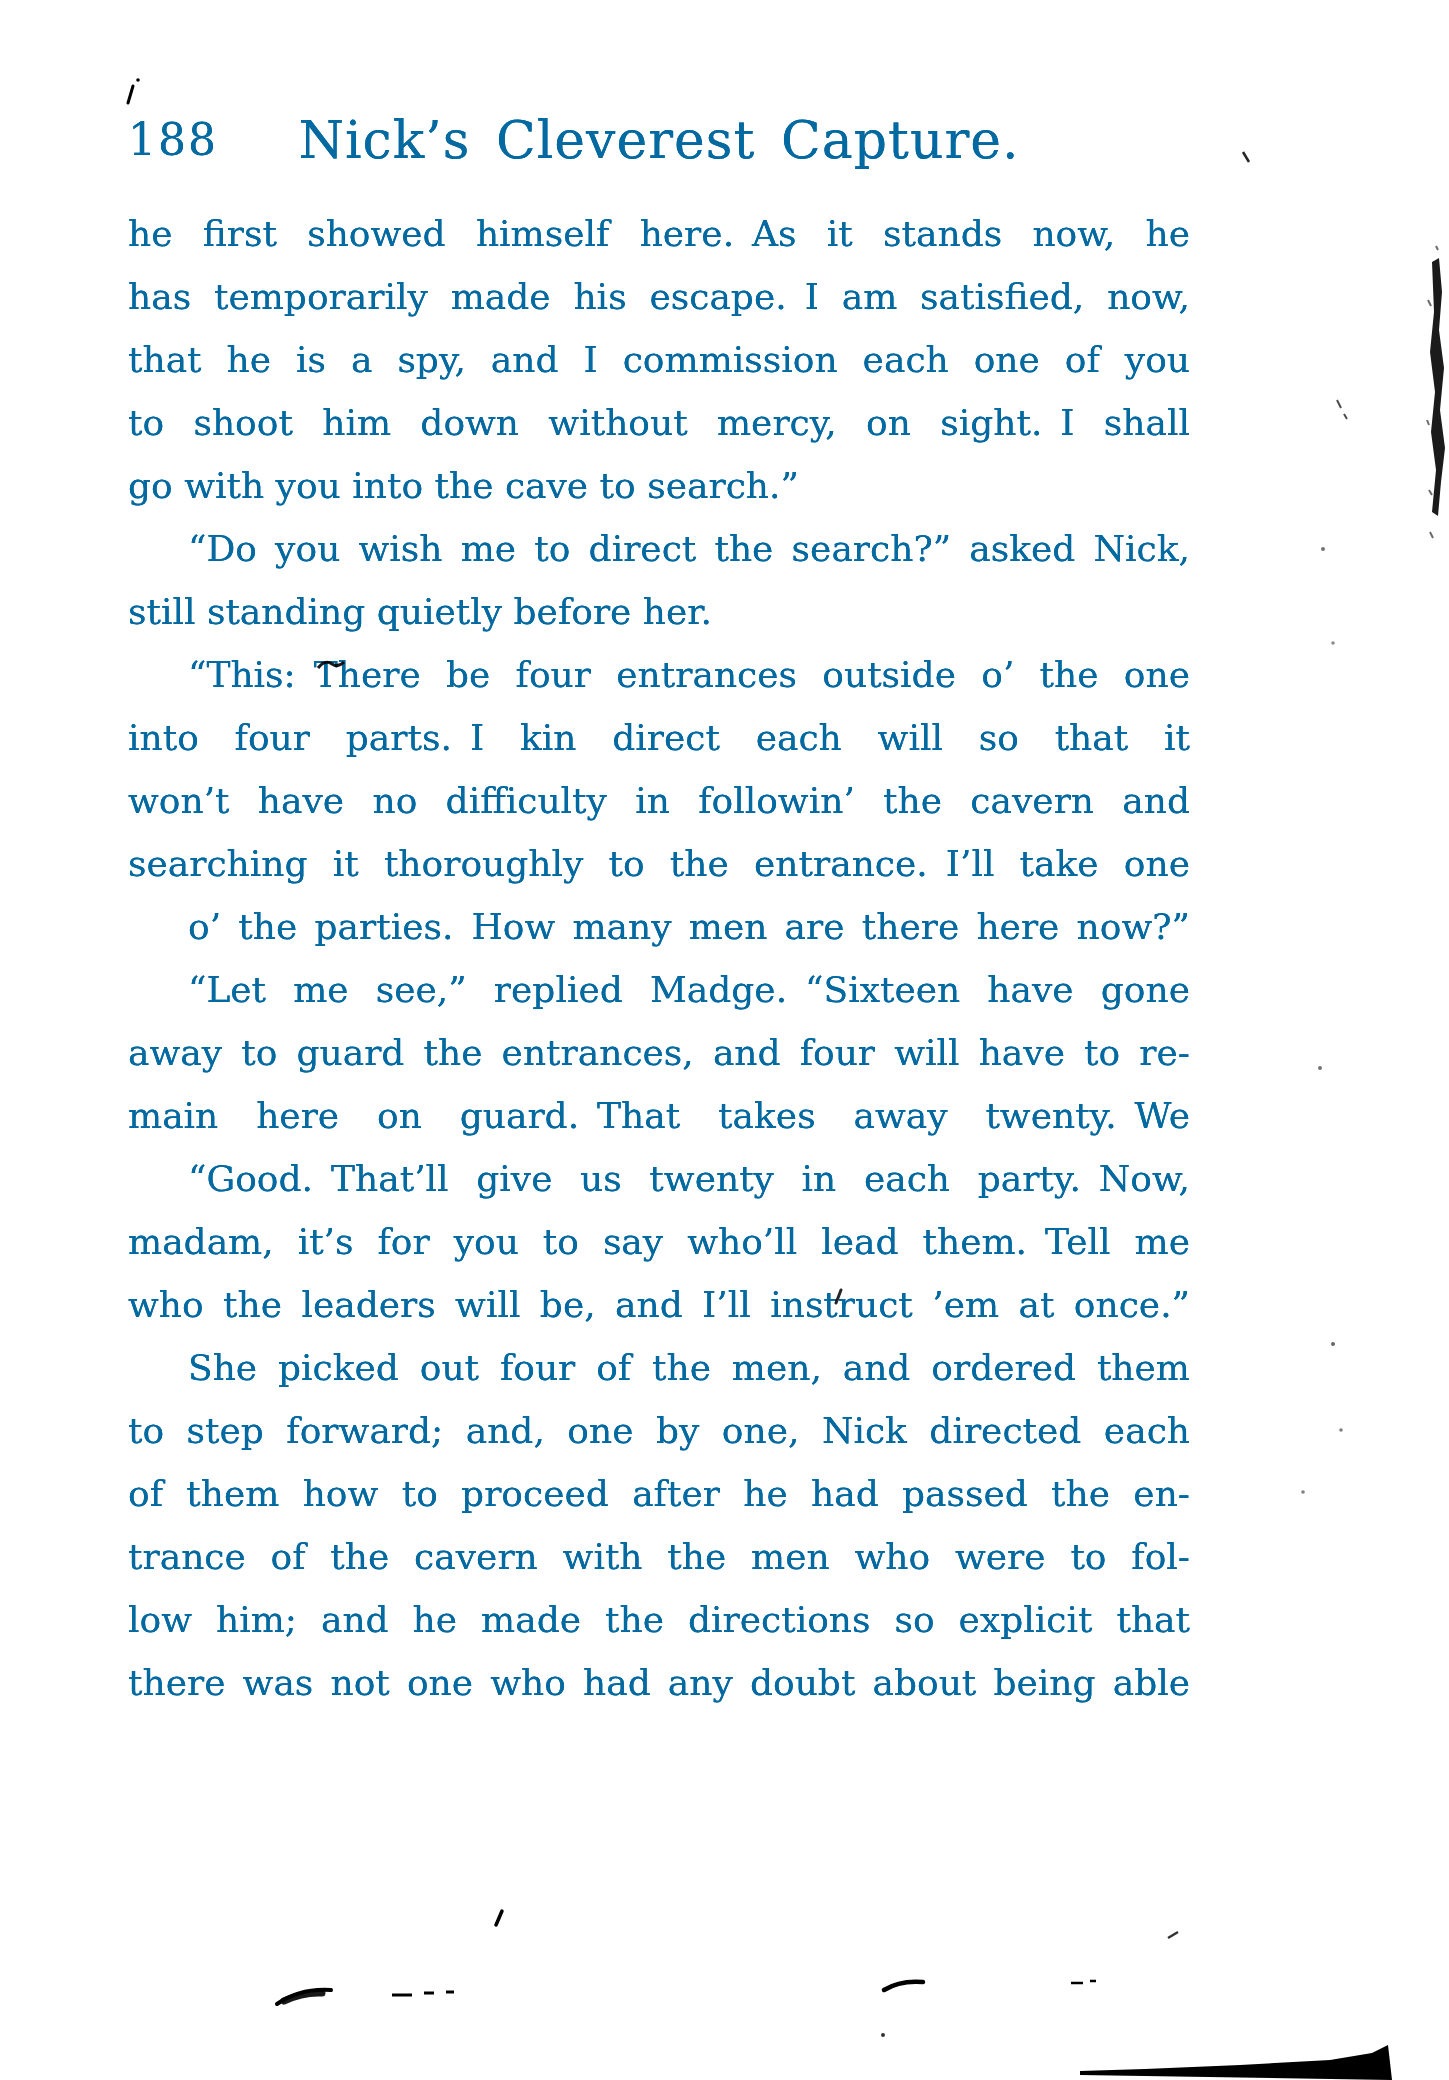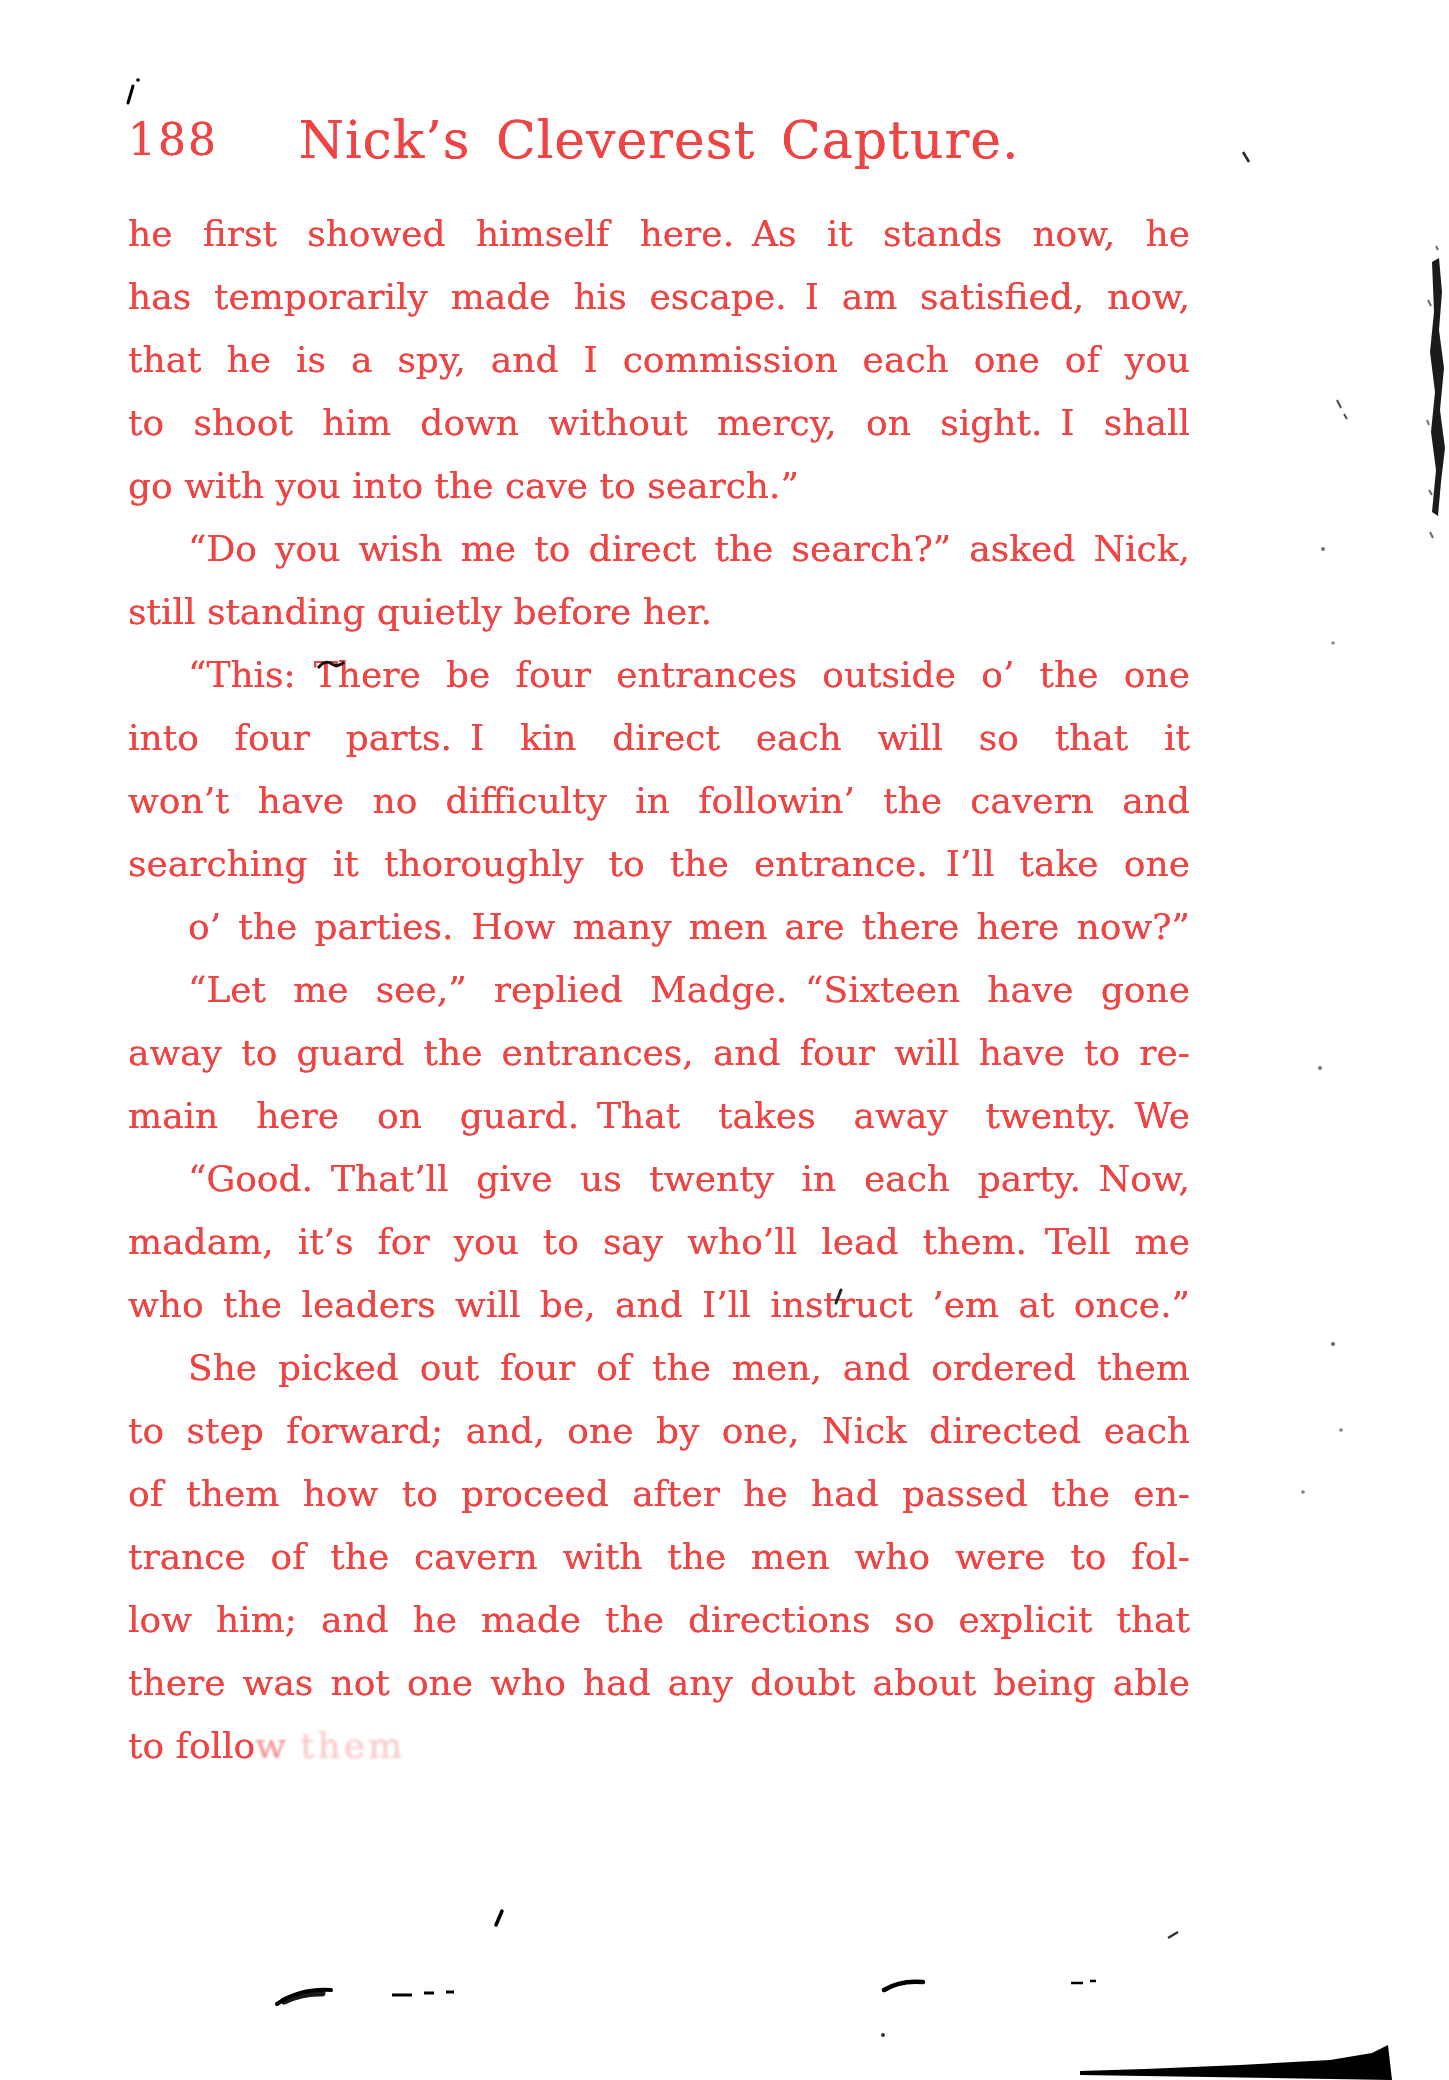--- a/index.html
+++ b/index.html
@@ -2,21 +2,21 @@
 <html><head>
 <meta charset="utf-8">
 <style>
   html,body{margin:0;padding:0;background:#ffffff;}
   .page{
     position:relative;
     width:1449px;height:2080px;
     background:#ffffff;
     overflow:hidden;
     font-family:"DejaVu Serif","Liberation Serif",serif;
-    color:#ef4444;
+    color:#0369a1;
   }
   .header{
     position:absolute;left:128px;top:110px;width:1062px;height:56px;
   }
   .pagenum{
     position:absolute;left:0px;top:4px;
     font-size:44px;letter-spacing:2px;
     text-shadow:0 0 .5px currentColor;
   }
   .title{
@@ -72,21 +72,20 @@
     <div class="ln j">main here on guard. That takes away twenty. We</div>
     <div class="ln j ind">“Good. That’ll give us twenty in each party. Now,</div>
     <div class="ln j">madam, it’s for you to say who’ll lead them. Tell me</div>
     <div class="ln j">who the leaders will be, and I’ll instruct ’em at once.”</div>
     <div class="ln j ind">She picked out four of the men, and ordered them</div>
     <div class="ln j">to step forward; and, one by one, Nick directed each</div>
     <div class="ln j">of them how to proceed after he had passed the en-</div>
     <div class="ln j">trance of the cavern with the men who were to fol-</div>
     <div class="ln j">low him; and he made the directions so explicit that</div>
     <div class="ln j">there was not one who had any doubt about being able</div>
-    <div class="ln l"><span>to follo</span><span class="f1">w</span><span class="f2">them</span></div>
   </div>
 
   <svg class="artifacts" width="1449" height="2080" viewBox="0 0 1449 2080" xmlns="http://www.w3.org/2000/svg">
 
     <path d="M1432,262 L1439,258 L1442,292 L1439,330 L1444,368 L1440,410 L1445,448 L1441,482 L1438,516 L1432,512 L1436,470 L1431,432 L1435,392 L1430,352 L1434,312 Z" fill="#0a0a0a" opacity="0.93"></path>
     <path d="M1428,300 l3,6 M1427,420 l2,5 M1429,490 l3,5 M1436,246 l2,4 M1430,532 l3,6" stroke="#0a0a0a" stroke-width="2" opacity="0.6" fill="none"></path>
 
     <path d="M1080,2071 L1145,2069 L1240,2065 L1330,2060 L1372,2053 L1388,2045 L1392,2080 L1080,2075 Z" fill="#000000"></path>
 
     <path d="M277,2004 Q300,1988 331,1990" stroke="#000" stroke-width="4" fill="none" stroke-linecap="round"></path>

